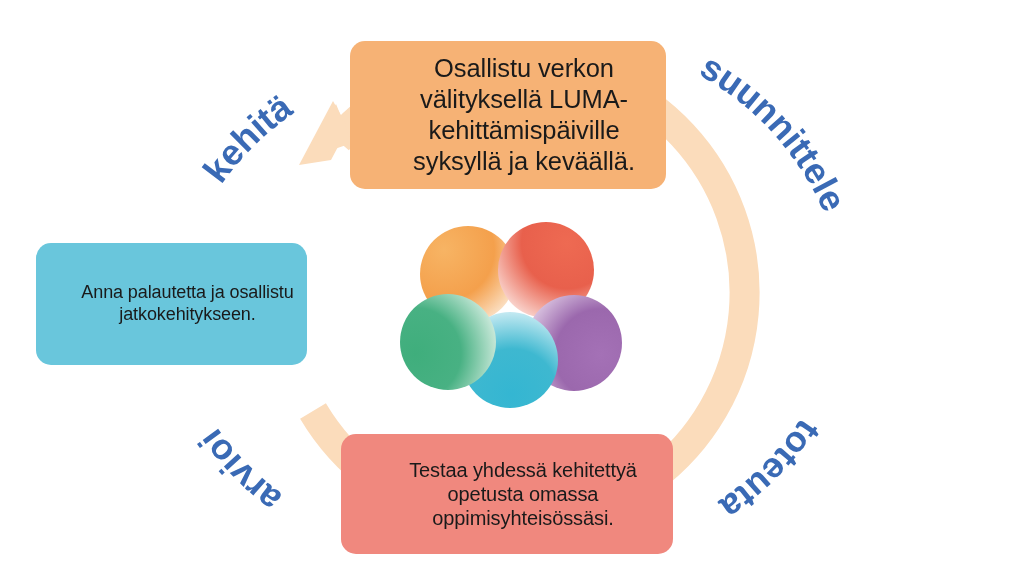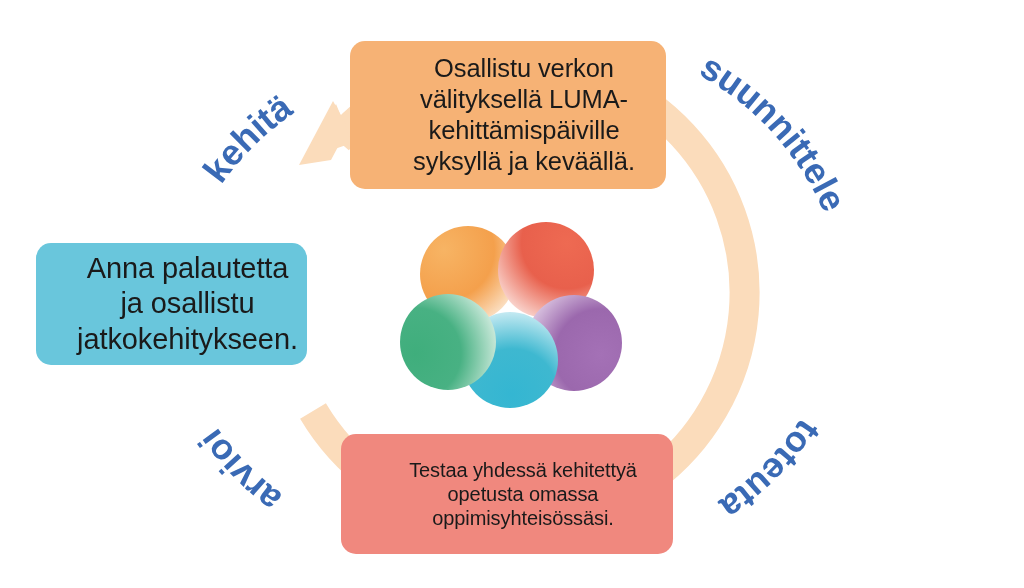--- a/index.html
+++ b/index.html
@@ -67,21 +67,21 @@
   #box-bottom {
     left: 341px; top: 434px;
     width: 332px; height: 120px;
     background: #f0887e;
     font-size: 20px;
   }
   #box-left {
     left: 36px; top: 243px;
     width: 271px; height: 122px;
     background: #69c6dc;
-    font-size: 29px;
+    font-size: 18px;
     justify-content: flex-end;
   }
   #phase-svg {
     position: absolute;
     left: 0; top: 0;
     width: 1024px; height: 588px;
     pointer-events: none;
   }
   #phase-svg text {
     font-family: "Liberation Sans", sans-serif;

